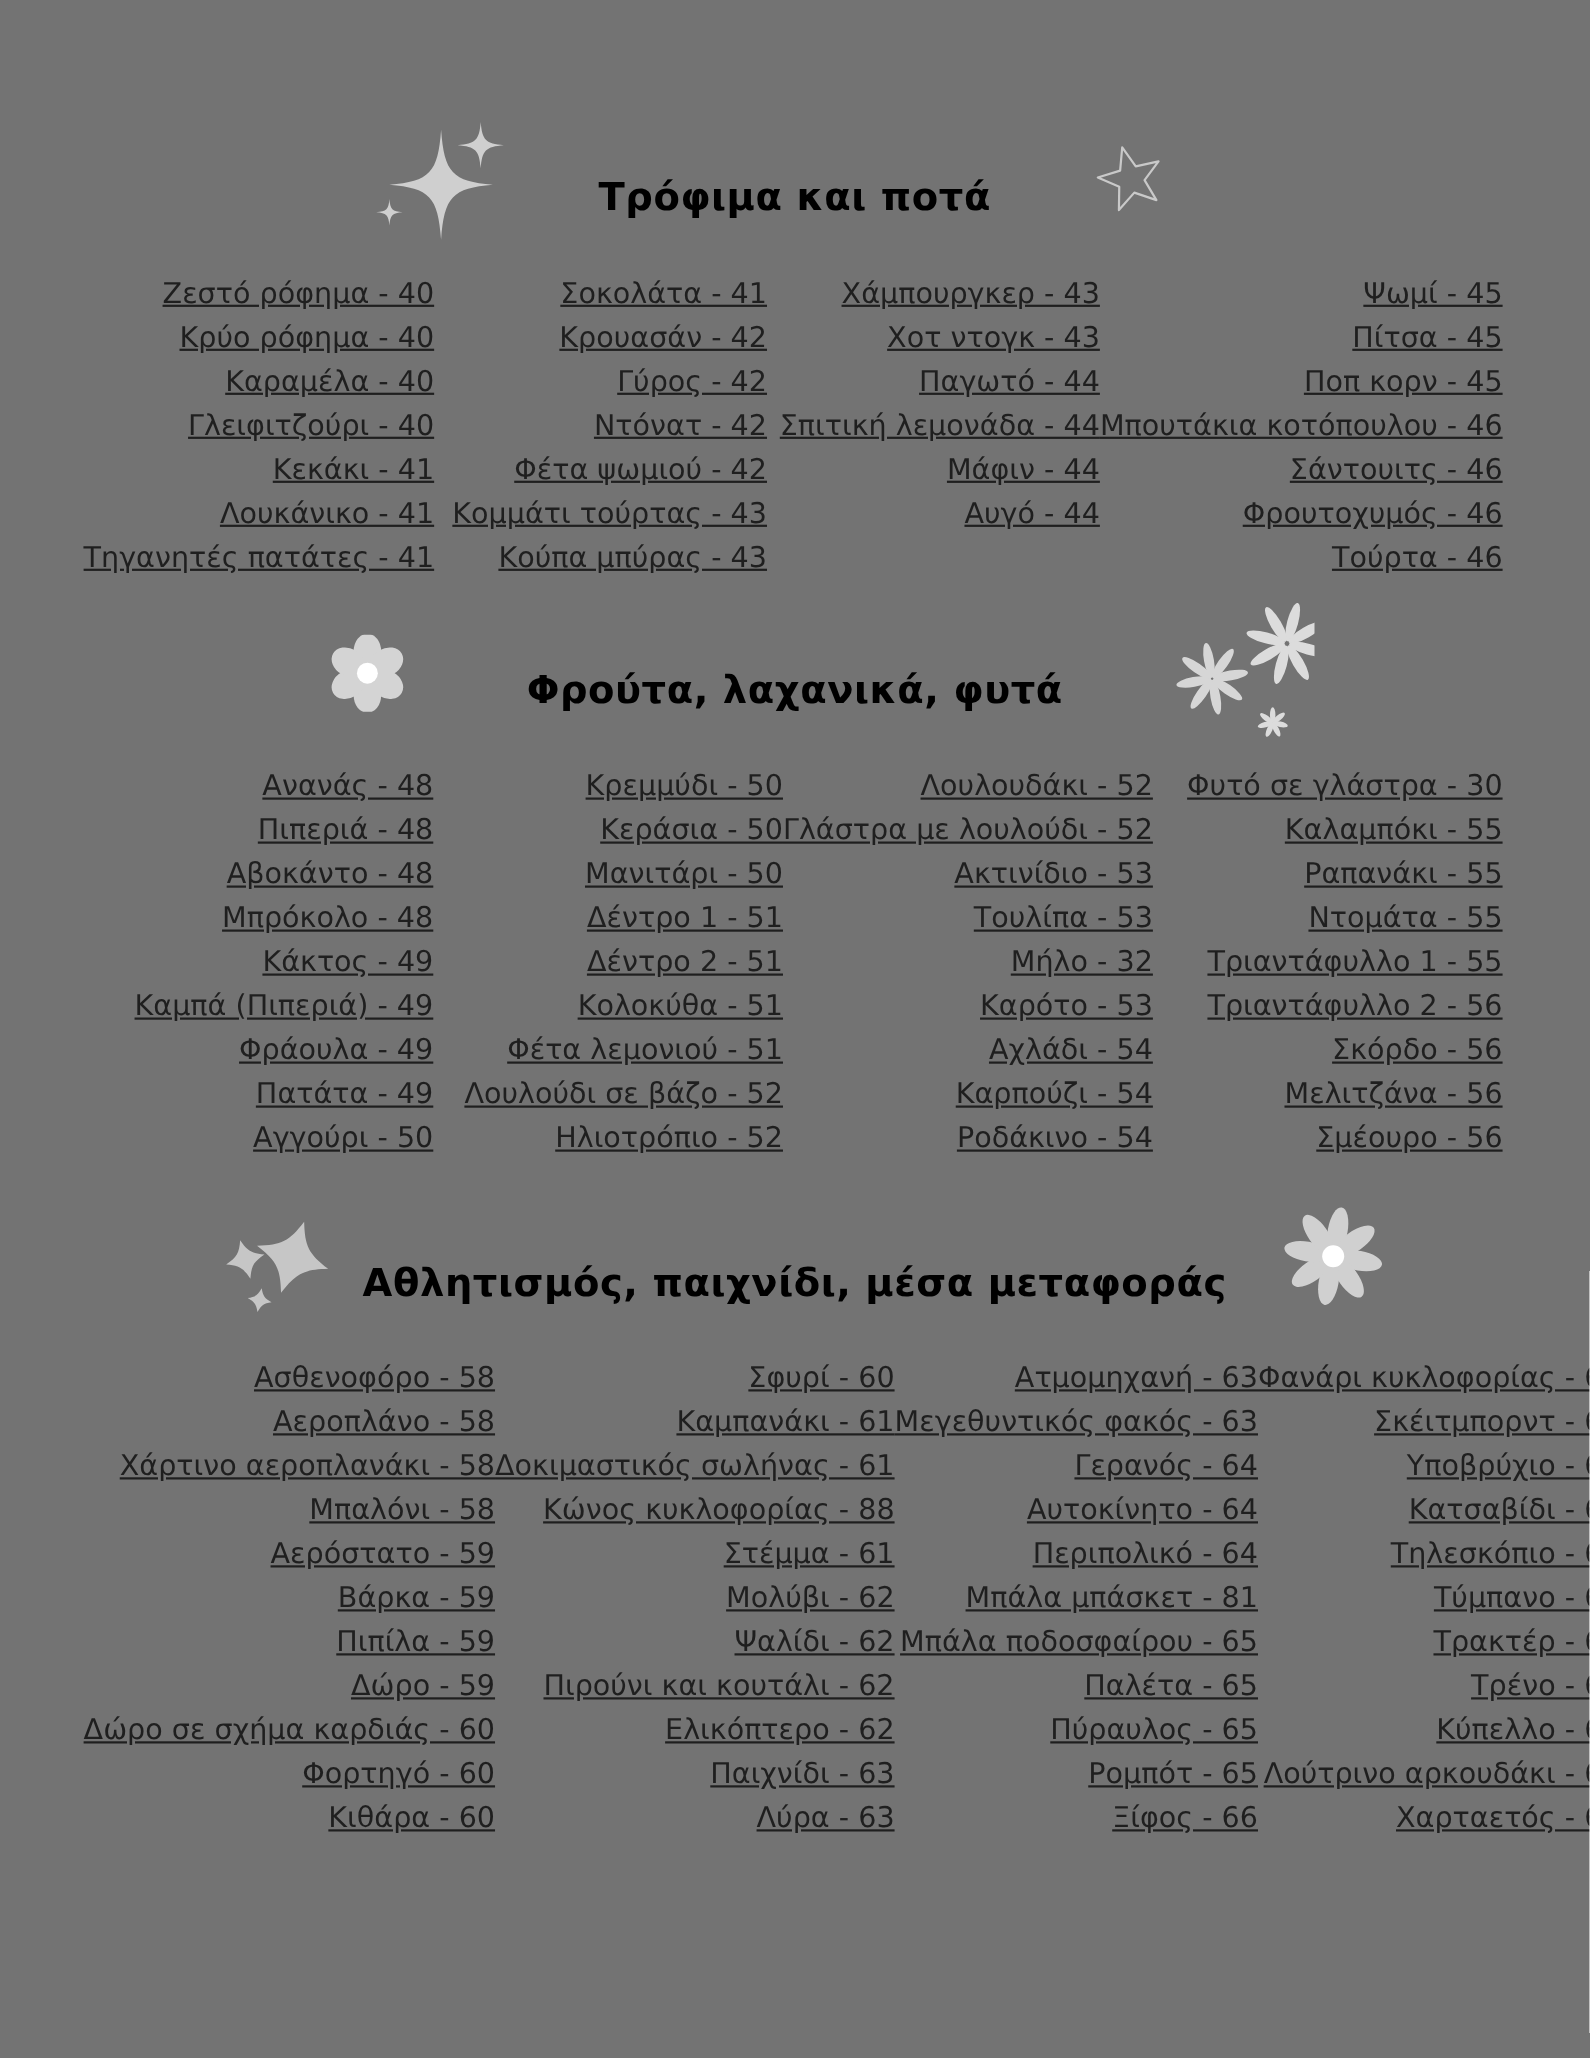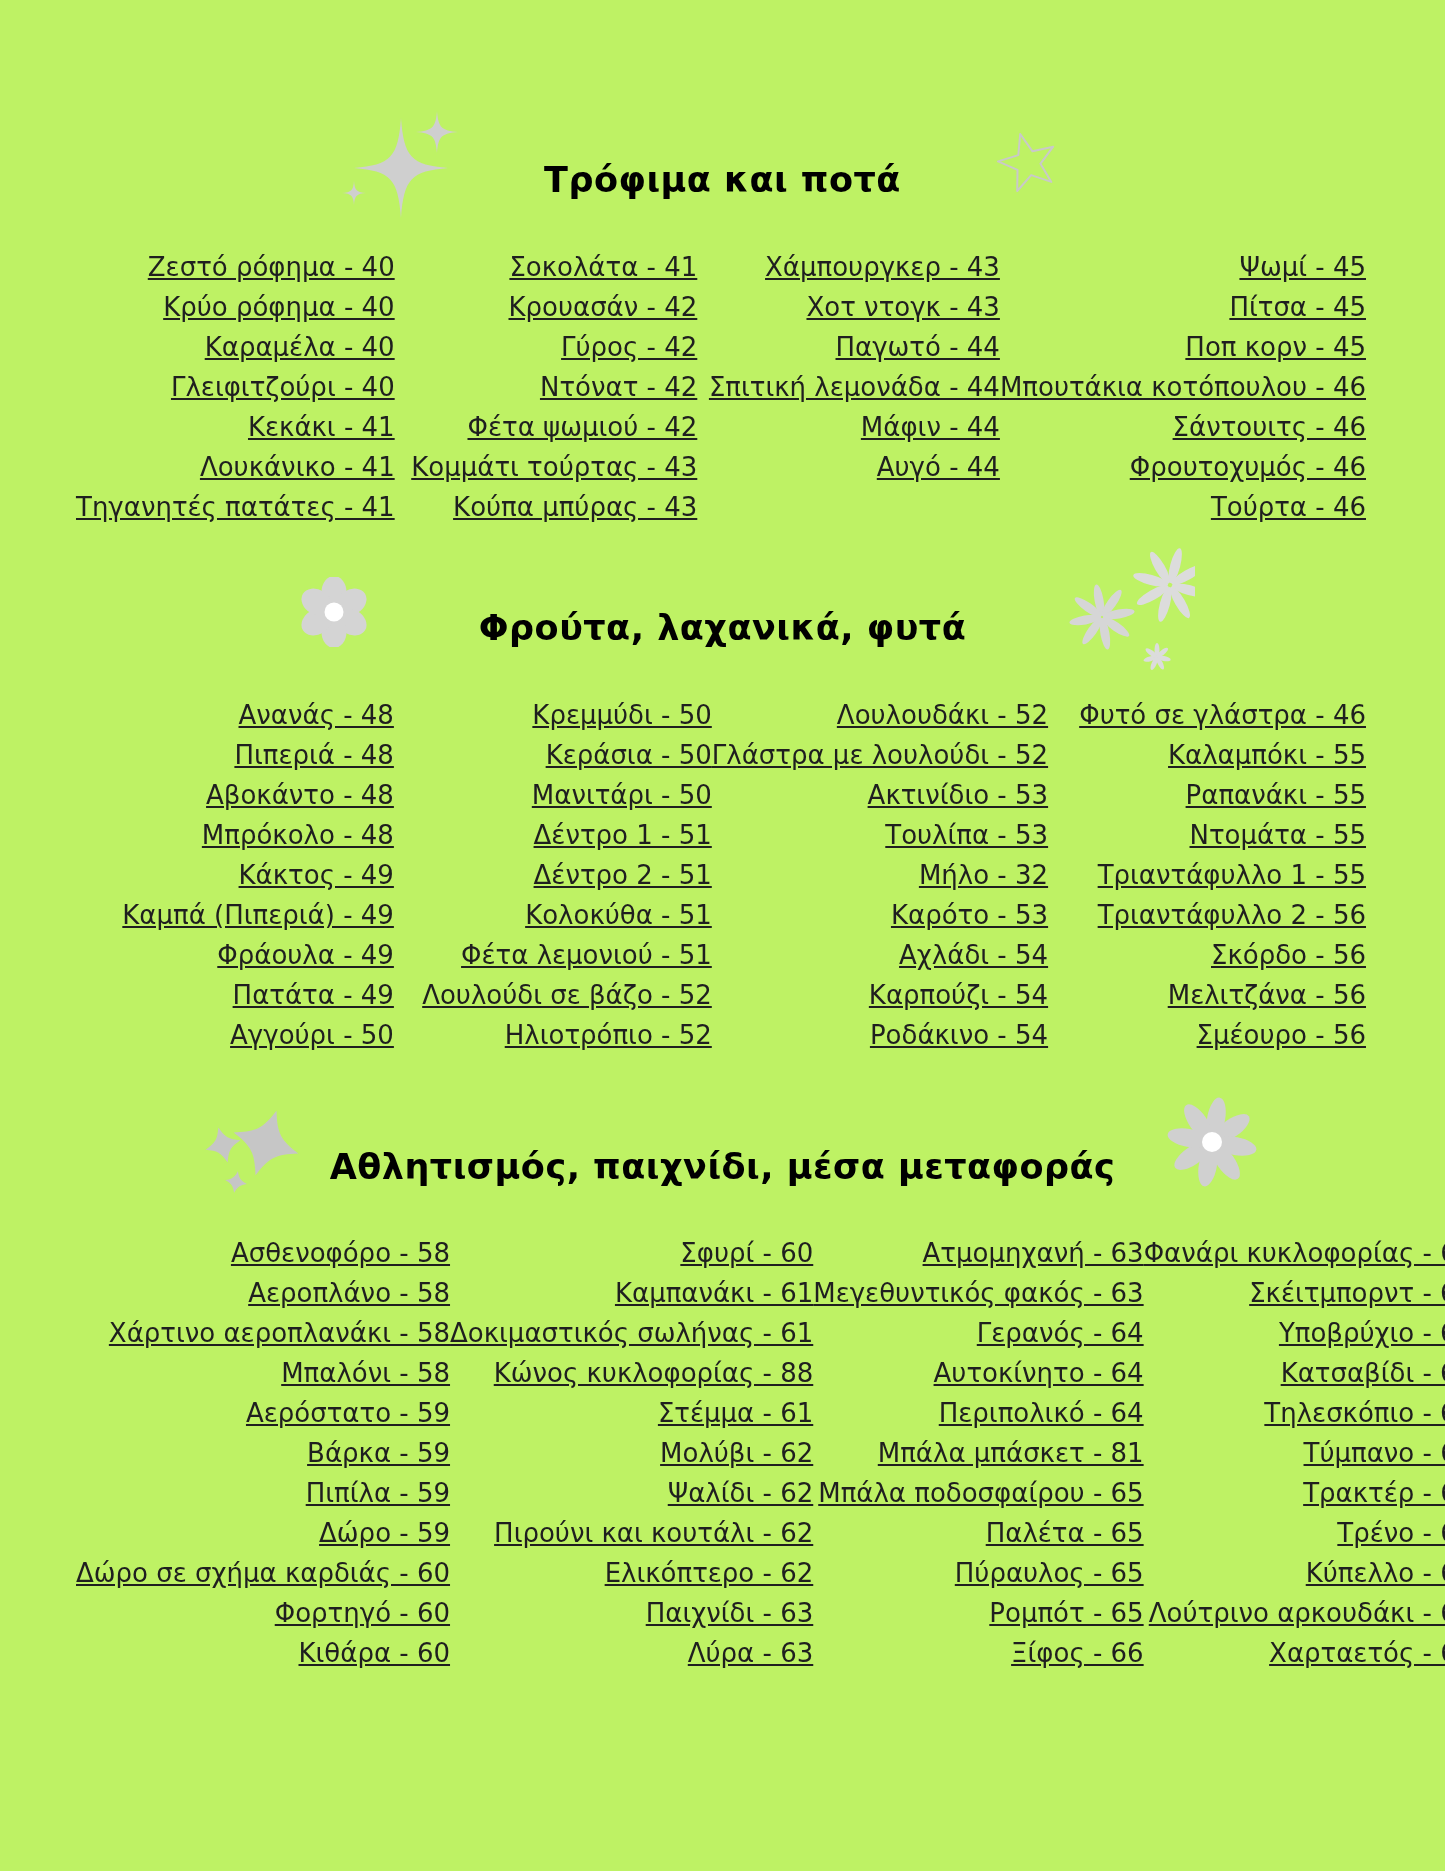--- a/index.html
+++ b/index.html
@@ -1,20 +1,20 @@
 <!DOCTYPE html>
 <html><head>
 <meta charset="utf-8">
 <style>
   html, body { margin: 0; padding: 0; background: #ffffff; }
   .page {
     position: relative;
     width: 1445px;
     height: 1871px;
-    background: #bef264;
+    background: #737373;
     font-family: "DejaVu Sans", sans-serif;
     color: #1f1f1f;
     overflow: hidden;
   }
   .section-title {
     position: absolute;
     left: 0;
     width: 100%;
     margin: 0;
     text-align: center;
@@ -192,21 +192,21 @@
           <div class="entry">Γλάστρα με λουλούδι - 52</div>
           <div class="entry">Ακτινίδιο - 53</div>
           <div class="entry">Τουλίπα - 53</div>
           <div class="entry">Μήλο - 32</div>
           <div class="entry">Καρότο - 53</div>
           <div class="entry">Αχλάδι - 54</div>
           <div class="entry">Καρπούζι - 54</div>
           <div class="entry">Ροδάκινο - 54</div>
         </div>
         <div class="toc-col">
-          <div class="entry">Φυτό σε γλάστρα - 46</div>
+          <div class="entry">Φυτό σε γλάστρα - 30</div>
           <div class="entry">Καλαμπόκι - 55</div>
           <div class="entry">Ραπανάκι - 55</div>
           <div class="entry">Ντομάτα - 55</div>
           <div class="entry">Τριαντάφυλλο 1 - 55</div>
           <div class="entry">Τριαντάφυλλο 2 - 56</div>
           <div class="entry">Σκόρδο - 56</div>
           <div class="entry">Μελιτζάνα - 56</div>
           <div class="entry">Σμέουρο - 56</div>
         </div>
       </div>

